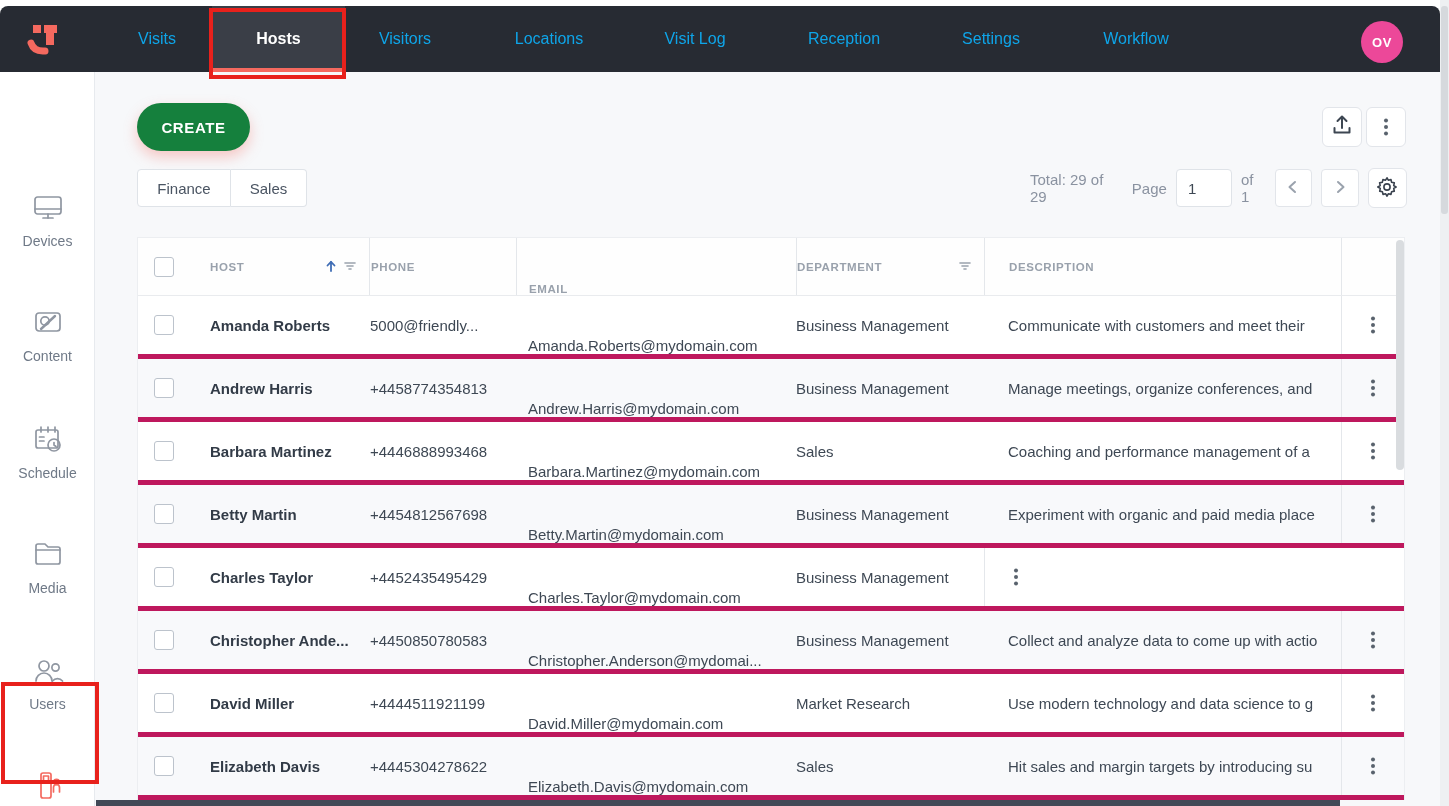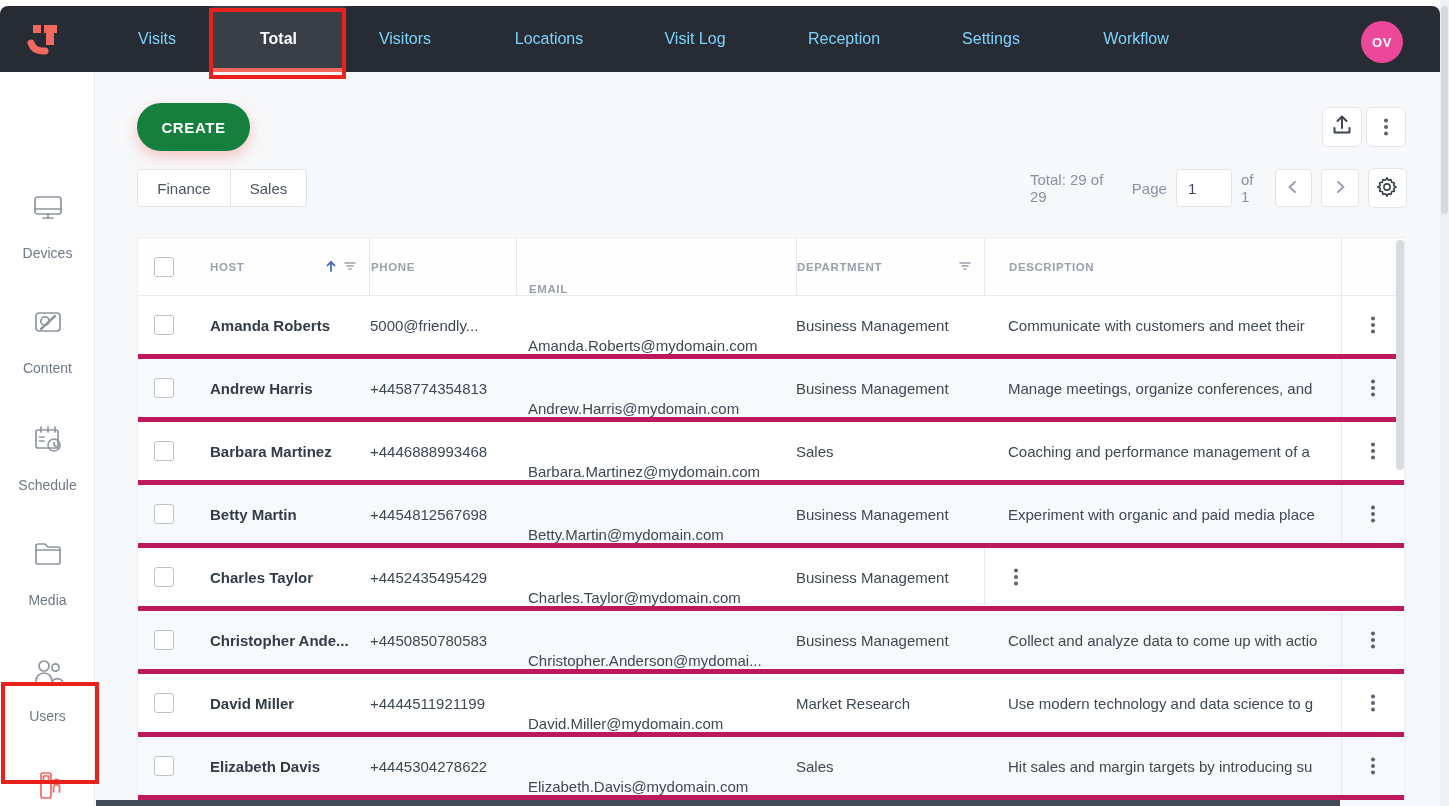--- a/index.html
+++ b/index.html
@@ -4,42 +4,42 @@
 <style>
   * { margin:0; padding:0; box-sizing:border-box; }
   html,body { width:1449px; height:806px; overflow:hidden; background:#ffffff;
     font-family:"Liberation Sans","DejaVu Sans",sans-serif; }
 
   
   .navbar { position:absolute; left:0; top:6px; width:1440px; height:66px;
     background:#272b33; border-radius:8px 8px 0 0; z-index:5; }
   .brand { position:absolute; left:22px; top:13px; width:42px; height:42px; }
   .nav-item { position:absolute; top:0; height:66px; display:flex; align-items:center;
-    color:#7dd3fc; font-size:16px; cursor:pointer; transform:translateX(-50%); }
+    color:#0ea5e9; font-size:16px; cursor:pointer; transform:translateX(-50%); }
   .nav-item.n0 { left:157px; } .nav-item.n2 { left:405px; } .nav-item.n3 { left:549px; }
   .nav-item.n4 { left:695px; } .nav-item.n5 { left:844px; } .nav-item.n6 { left:991px; }
   .nav-item.n7 { left:1136px; }
   .nav-item.active-tab { left:212px; transform:none; width:133px; justify-content:center;
     background:#3a3e47; font-weight:700; color:#ffffff; }
   .nav-item.active-tab::after { content:""; position:absolute; left:0; right:0; bottom:0;
     height:4px; background:#f4695f; }
   .avatar { position:absolute; left:1361px; top:15px; width:42px; height:42px;
     border-radius:50%; background:#ec4899; color:#fff; font-size:13px; font-weight:700;
     display:flex; align-items:center; justify-content:center; letter-spacing:.5px; cursor:pointer; }
 
   
   .annotation { position:absolute; border:4px solid #e8211c; z-index:50; pointer-events:none; }
   .ann-hosts { left:209px; top:8px; width:137px; height:71px; }
   .ann-checkin { left:1px; top:682px; width:98px; height:102px; }
 
   
   .sidebar { position:absolute; left:0; top:72px; width:95px; height:734px;
     background:#ffffff; border-right:1px solid #e7eaee; z-index:4; }
   .side-item { position:absolute; left:0; width:95px; display:flex; flex-direction:column;
-    align-items:center; gap:17px; cursor:pointer; }
+    align-items:center; gap:5px; cursor:pointer; }
   .side-item .lbl { font-size:14px; color:#6f7987; }
   .side-item.s0{top:118px}.side-item.s1{top:233px}.side-item.s2{top:350px}
   .side-item.s3{top:465px}.side-item.s4{top:581px}.side-item.s5{top:697px}
   .side-item svg { stroke:#8f96a1; fill:none; stroke-width:1.7; stroke-linecap:round; stroke-linejoin:round; }
   .side-item.active svg { stroke:#f4695f; }
 
   
   .content-bg { position:absolute; left:95px; top:72px; width:1345px; height:734px; background:#f7f8fa; }
 
   .create-btn { position:absolute; left:137px; top:103px; width:113px; height:48px;
@@ -114,21 +114,21 @@
 
 <div class="navbar">
   <div class="brand">
     <svg width="42" height="42" viewBox="0 0 42 42">
       <rect x="11" y="6" width="8" height="8" fill="#f4695f"></rect>
       <path d="M22 6 h13 v8 h-3 v12 h-8 V14 h-2 z" fill="#f4695f"></path>
       <path d="M9 24 q3 9 14 8" stroke="#f4695f" stroke-width="7" fill="none" stroke-linecap="round"></path>
     </svg>
   </div>
   <div class="nav-item n0">Visits</div>
-  <div class="nav-item active-tab">Total</div>
+  <div class="nav-item active-tab">Hosts</div>
   <div class="nav-item n2">Visitors</div>
   <div class="nav-item n3">Locations</div>
   <div class="nav-item n4">Visit Log</div>
   <div class="nav-item n5">Reception</div>
   <div class="nav-item n6">Settings</div>
   <div class="nav-item n7">Workflow</div>
   <div class="avatar">OV</div>
 </div>
 
 <div class="content-bg"></div>

